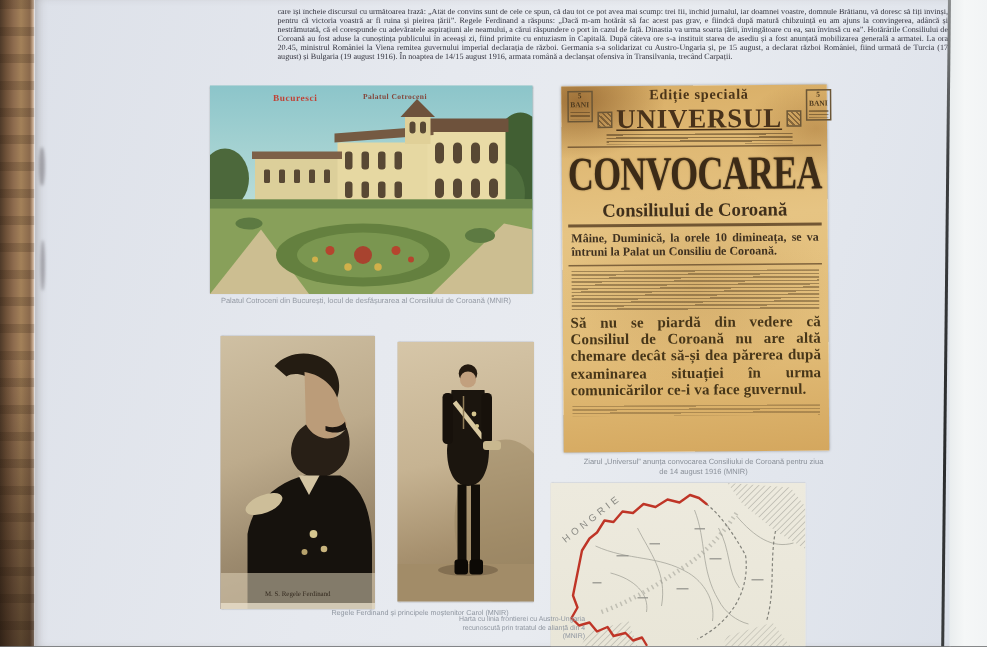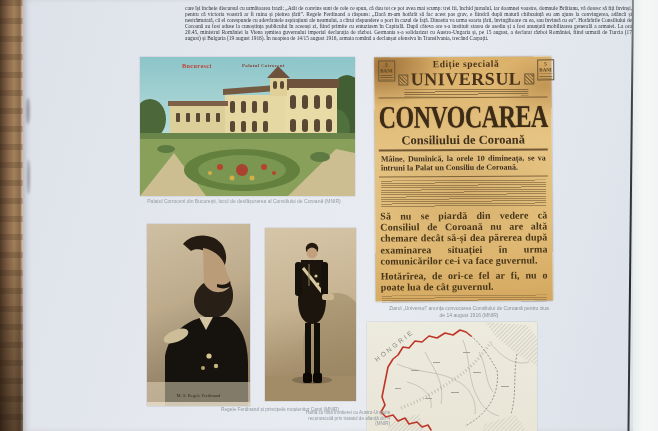--- a/index.html
+++ b/index.html
@@ -53,21 +53,21 @@
     box-shadow:0 0 2px rgba(0,0,0,.35);}
   .ph-row{display:flex;justify-content:space-between;align-items:flex-start;}
   .price{border:1px solid #6b5636;width:27px;padding:1px;text-align:center;
     font:700 5px/1.1 "Liberation Serif",serif;color:#503c20;}
   .price .mstripe{margin-top:1px;height:5px;}
   .ph-center{flex:1;margin:0 3px;text-align:center;}
   .edition{font:700 9.5px/1 "Liberation Serif",serif;color:#4a3419;letter-spacing:.5px;}
   .masthead-row{display:flex;align-items:center;justify-content:center;gap:3px;margin-top:1px;}
   .orn{width:10px;height:11px;border:1px solid #6b5636;
     background:repeating-linear-gradient(45deg,rgba(90,65,35,.6) 0 1px,transparent 1px 2.5px);}
-  .masthead{font:700 18px/0.95 "Liberation Serif",serif;color:#48321a;letter-spacing:.5px;}
+  .masthead{font:700 18px/0.95 "Liberation Serif",serif;color:#48321a;letter-spacing:.5px;text-decoration:underline;}
   .mstripe{background:repeating-linear-gradient(180deg,rgba(80,58,30,.55) 0 1px,transparent 1px 2.3px);}
   .under-mast{height:7px;margin:1px 6px 0;}
   .rule{border-top:1px solid rgba(95,70,40,.75);margin:1px 0;}
   .rule2{border-top:2px solid rgba(85,60,32,.8);margin:2px 0 1px;}
   .headline-wrap{height:33px;margin-top:3px;overflow:visible;}
   .headline{font:700 24px/1 "Liberation Serif",serif;text-align:center;color:#3c2b17;
     letter-spacing:-.5px;transform:scaleY(1.32);transform-origin:top center;
     text-shadow:0 0 1px rgba(70,48,22,.6);}
   .subhead{font:700 12.5px/1.05 "Liberation Serif",serif;text-align:center;color:#40301c;}
   .lead{font:700 8px/1.18 "Liberation Serif",serif;text-align:justify;margin:3px 2px 0;color:#3f3120;}
@@ -212,21 +212,20 @@
     <div class="rule"></div>
     <div class="headline-wrap">
       <div class="headline">CONVOCAREA</div>
     </div>
     <div class="subhead">Consiliului de Coroană</div>
     <div class="rule2"></div>
     <div class="lead">Mâine, Duminică, la orele 10 dimineața, se va întruni la Palat un Consiliu de Coroană.</div>
     <div class="rule" style="margin-top:3px"></div>
     <div class="fine mstripe"></div>
     <div class="boldblk">Să nu se piardă din vedere că Consiliul de Coroană nu are altă chemare decât să-și dea părerea după examinarea situației în urma comunicărilor ce-i va face guvernul.</div>
-    <div class="boldblk">Hotărîrea, de ori-ce fel ar fi, nu o poate lua de cât guvernul.</div>
     <div class="fine-bottom mstripe"></div>
   </figure>
   <div class="paper-caption">
     <div>Ziarul „Universul” anunța convocarea Consiliului de Coroană pentru ziua</div>
     <div>de 14 august 1916 (MNIR)</div>
   </div>
 
   <figure class="photoF" style="margin:0">
     <svg width="103" height="182" viewBox="0 0 103 182">
       <path d="M36,20 C46,8 68,9 76,22 C81,31 79,39 77,43 L69,40 C66,29 52,22 44,27 Z" fill="#241c12"></path>

